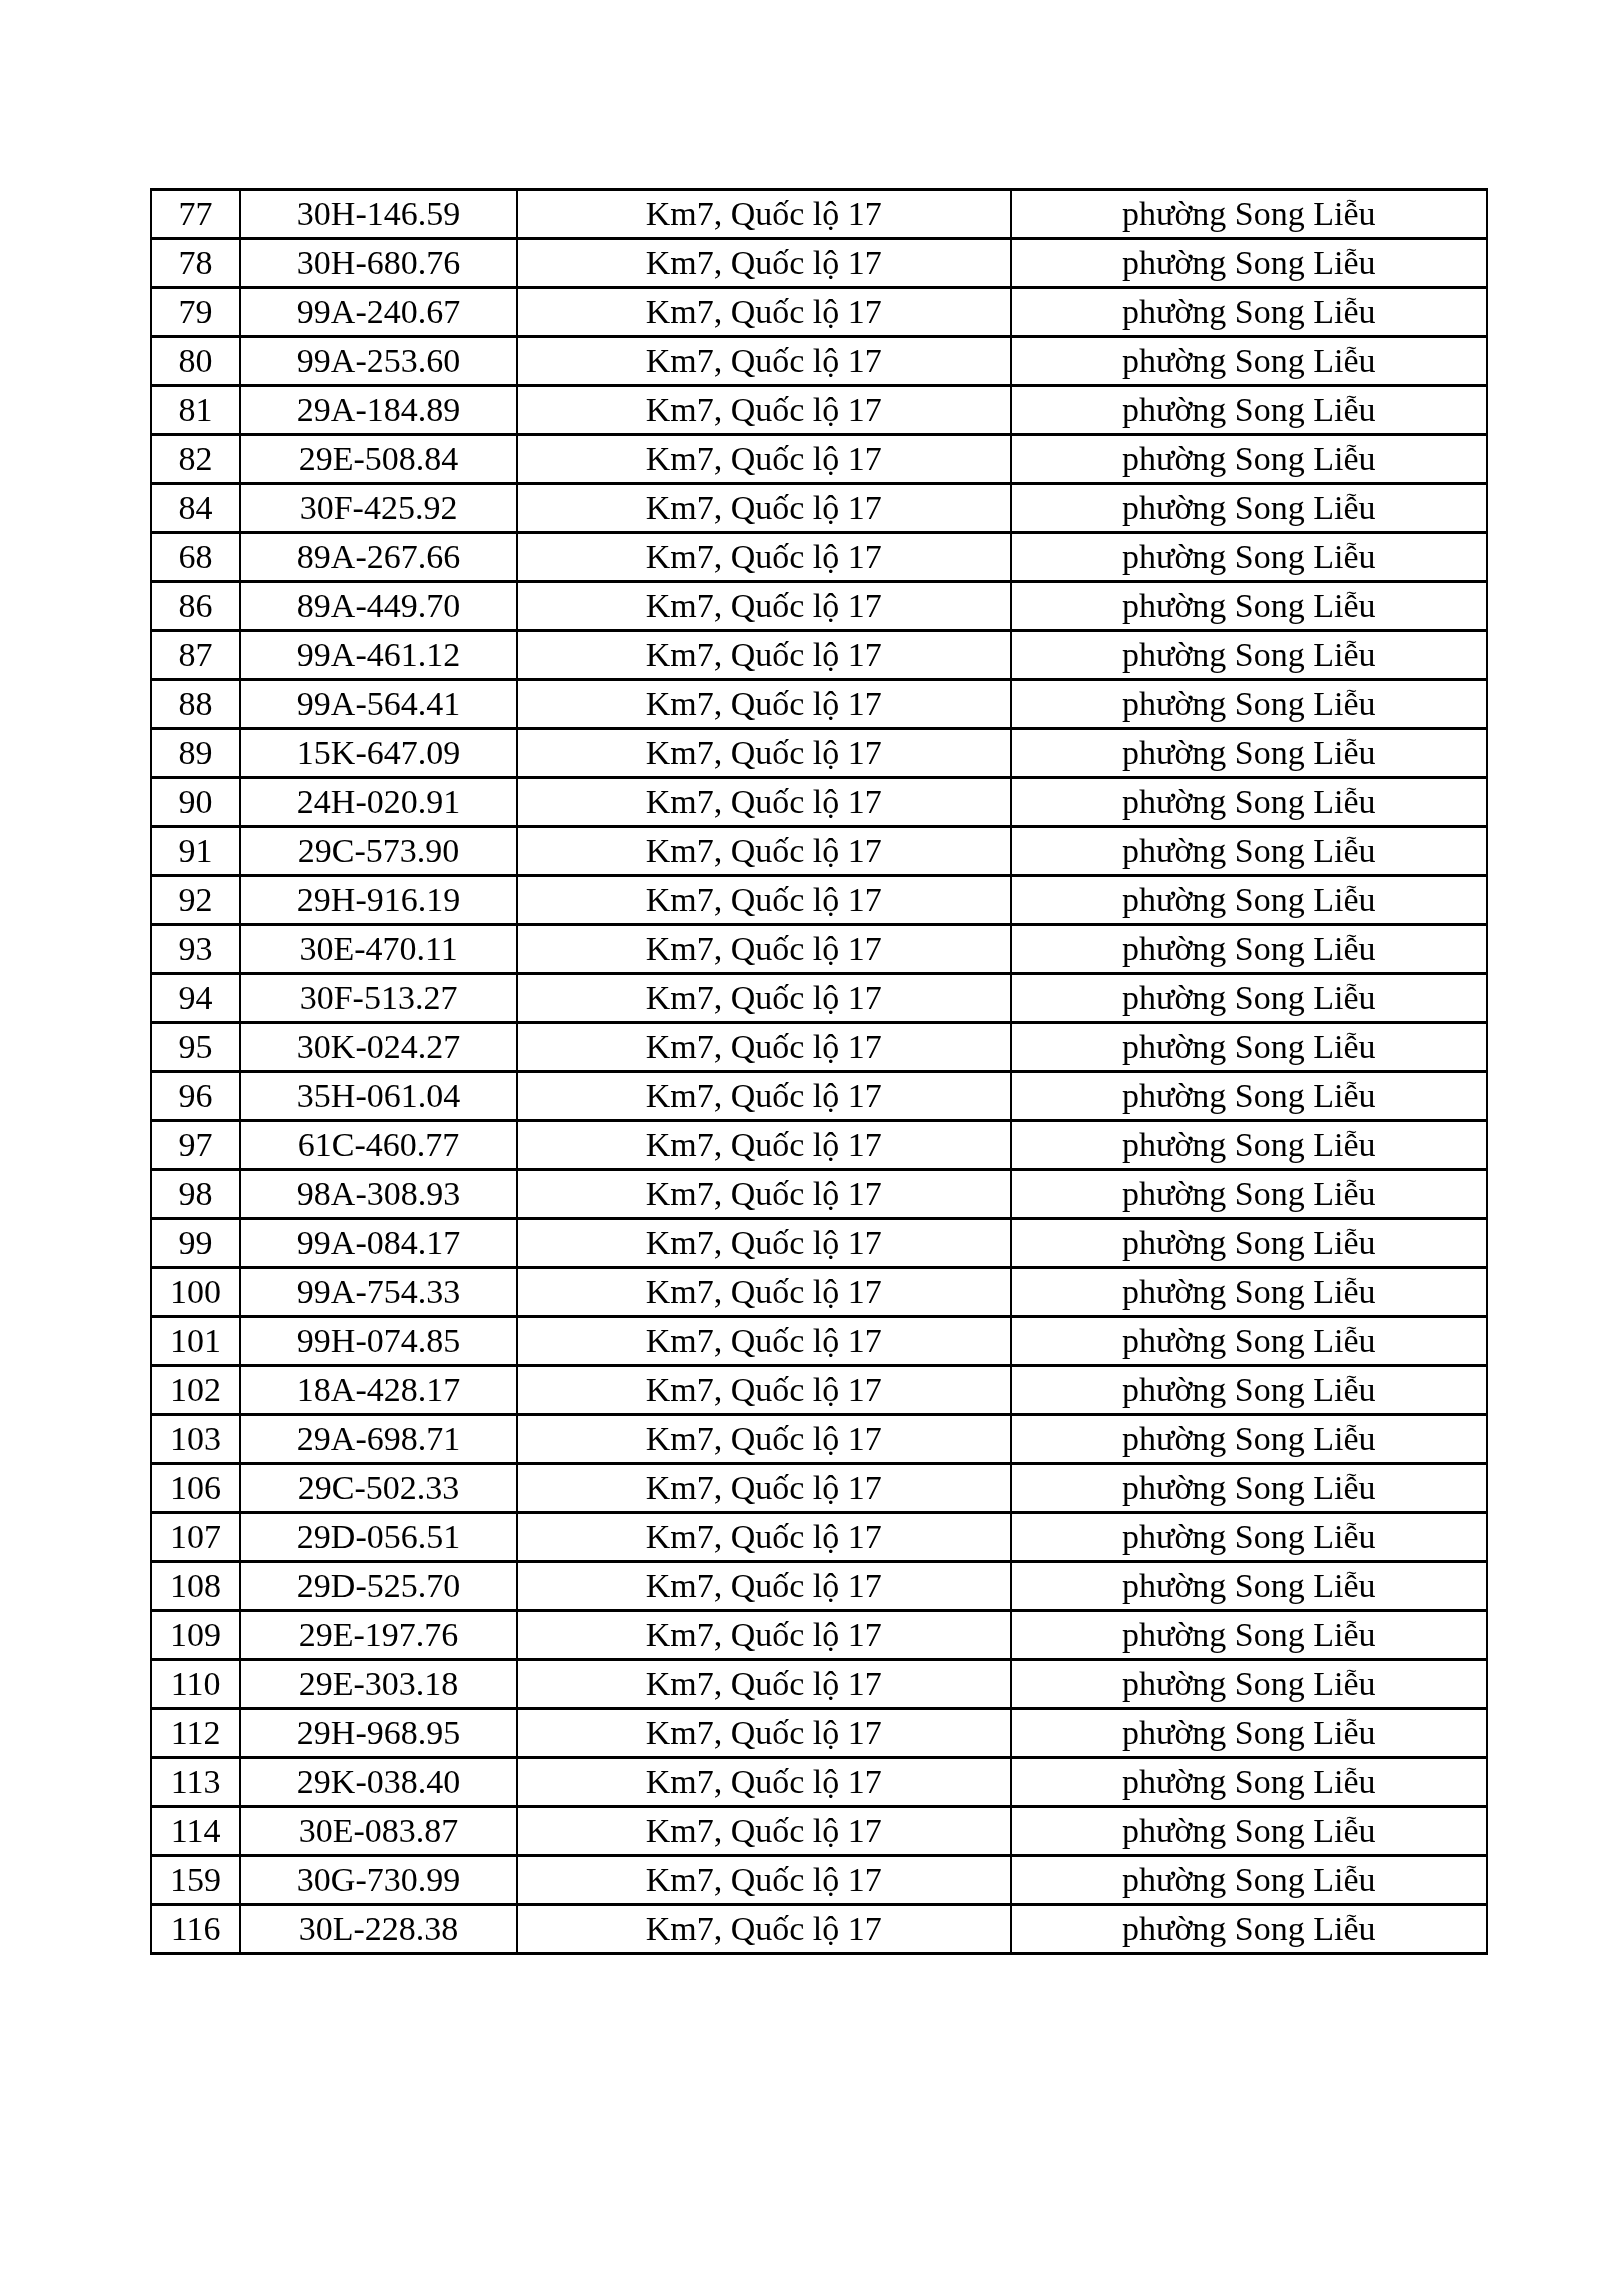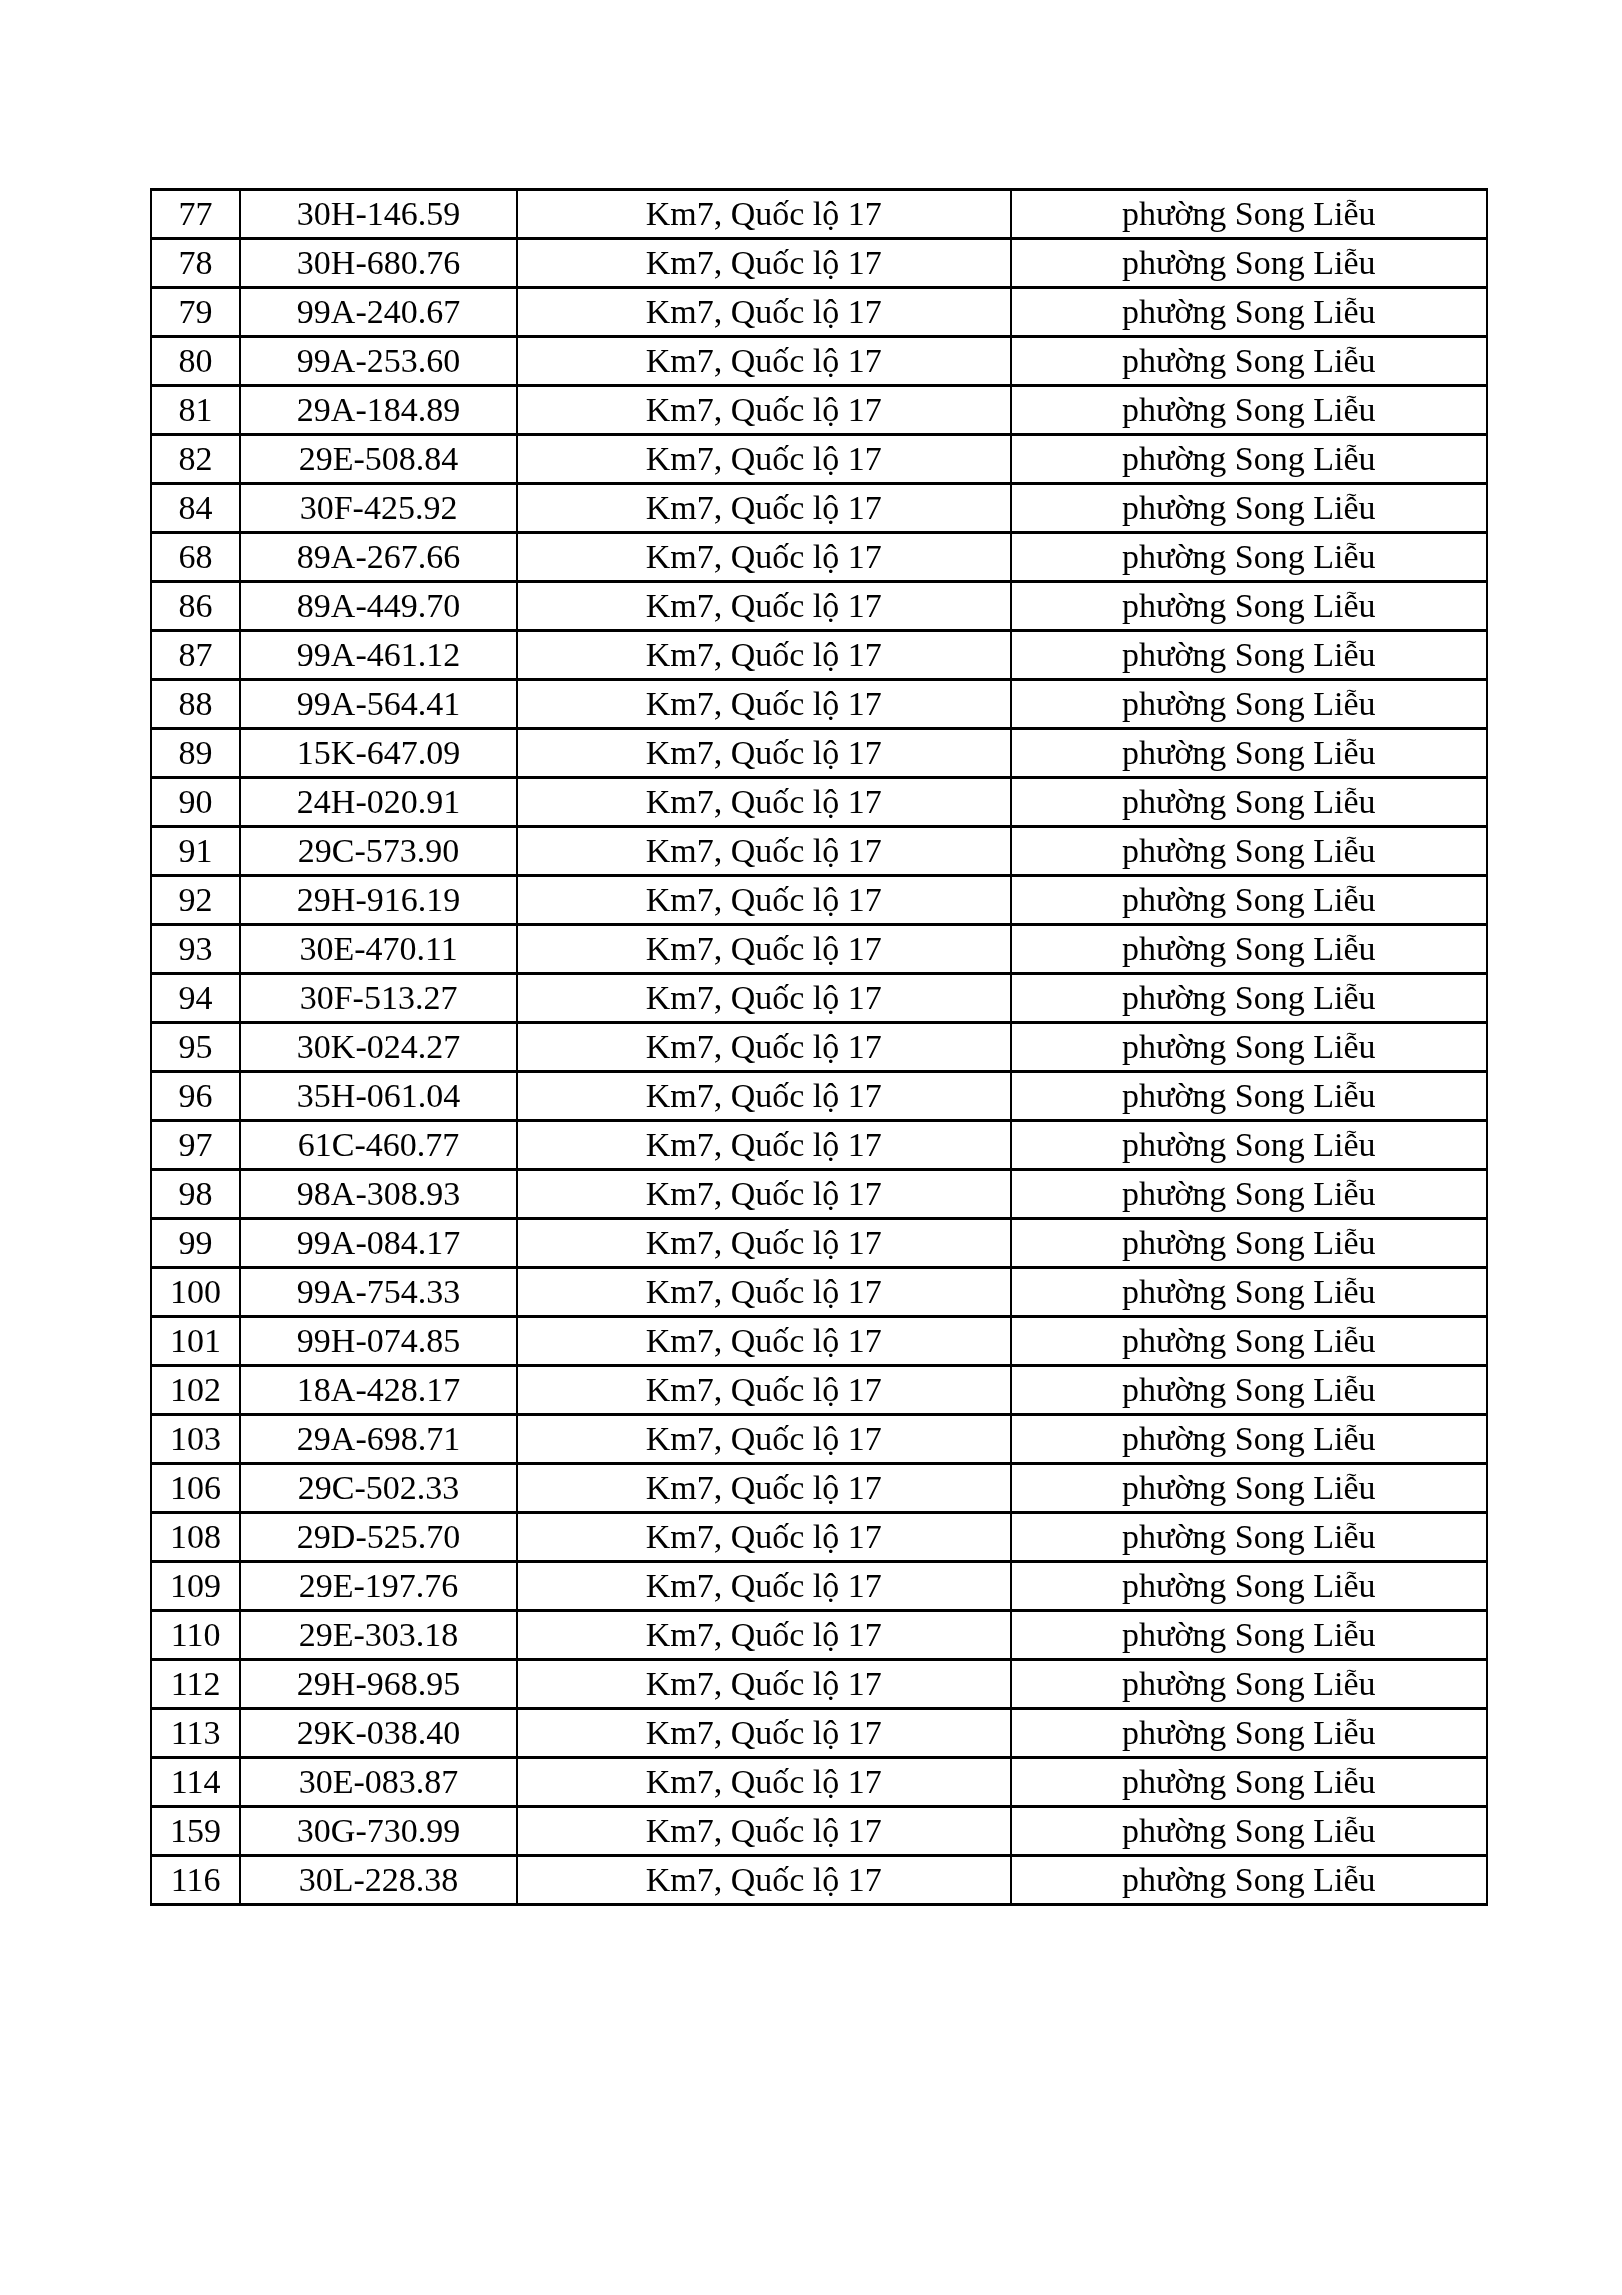--- a/index.html
+++ b/index.html
@@ -211,20 +211,26 @@
     <td>Km7, Quốc lộ 17</td>
     <td>phường Song Liễu</td>
   </tr>
         <tr>
     <td>106</td>
     <td>29C-502.33</td>
     <td>Km7, Quốc lộ 17</td>
     <td>phường Song Liễu</td>
   </tr>
         <tr>
+    <td>107</td>
+    <td>29D-056.51</td>
+    <td>Km7, Quốc lộ 17</td>
+    <td>phường Song Liễu</td>
+  </tr>
+        <tr>
     <td>108</td>
     <td>29D-525.70</td>
     <td>Km7, Quốc lộ 17</td>
     <td>phường Song Liễu</td>
   </tr>
         <tr>
     <td>109</td>
     <td>29E-197.76</td>
     <td>Km7, Quốc lộ 17</td>
     <td>phường Song Liễu</td>

